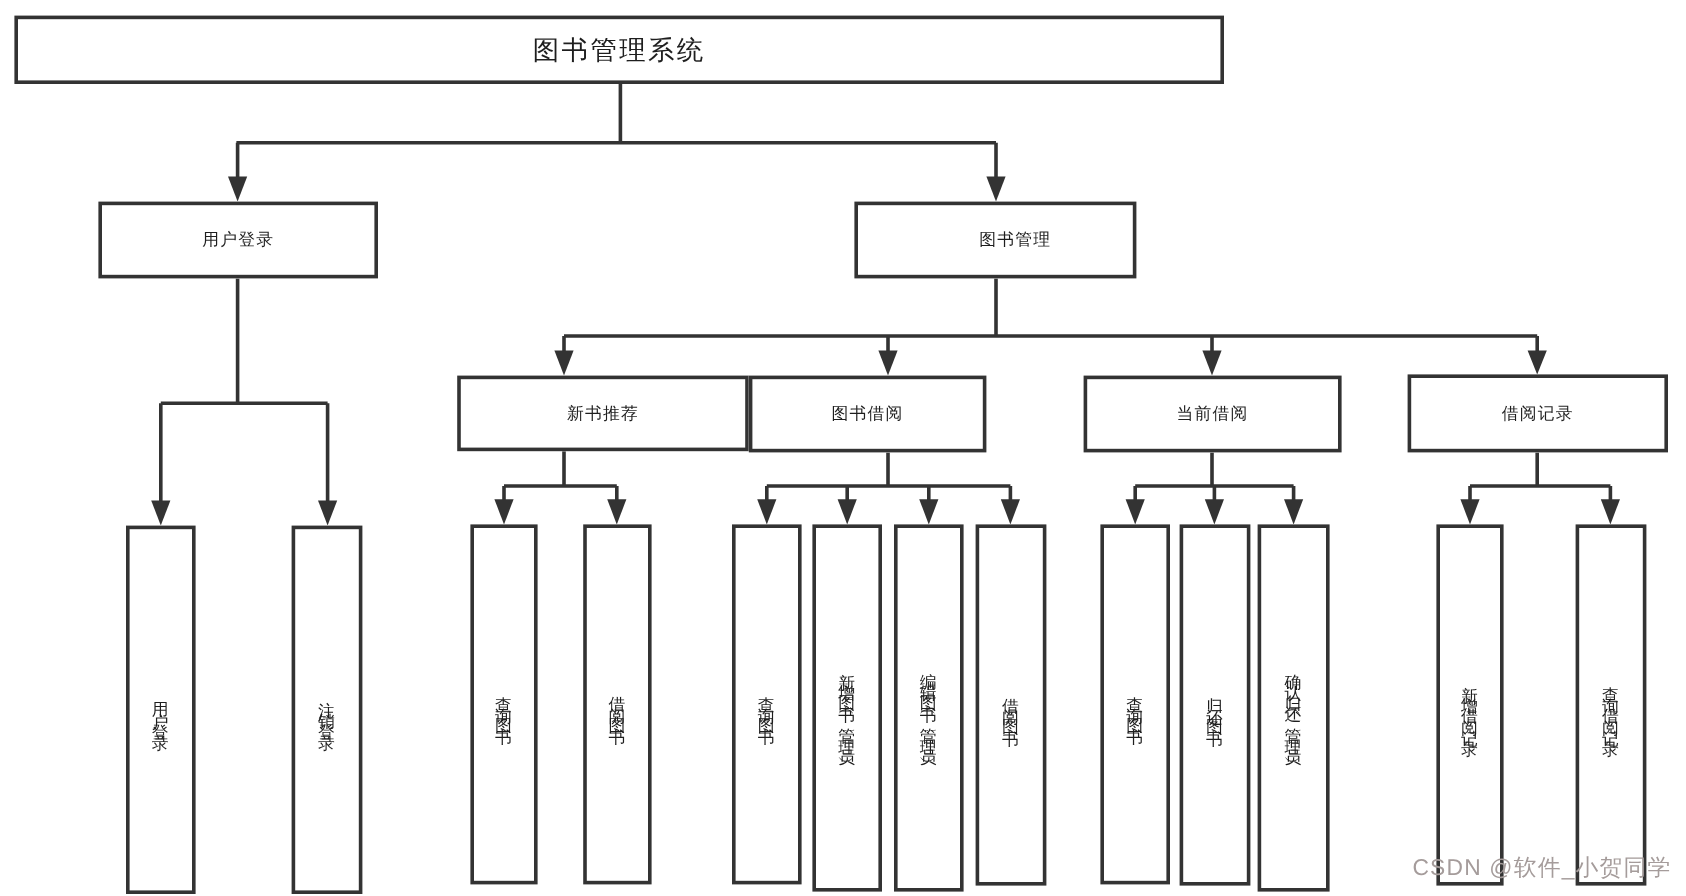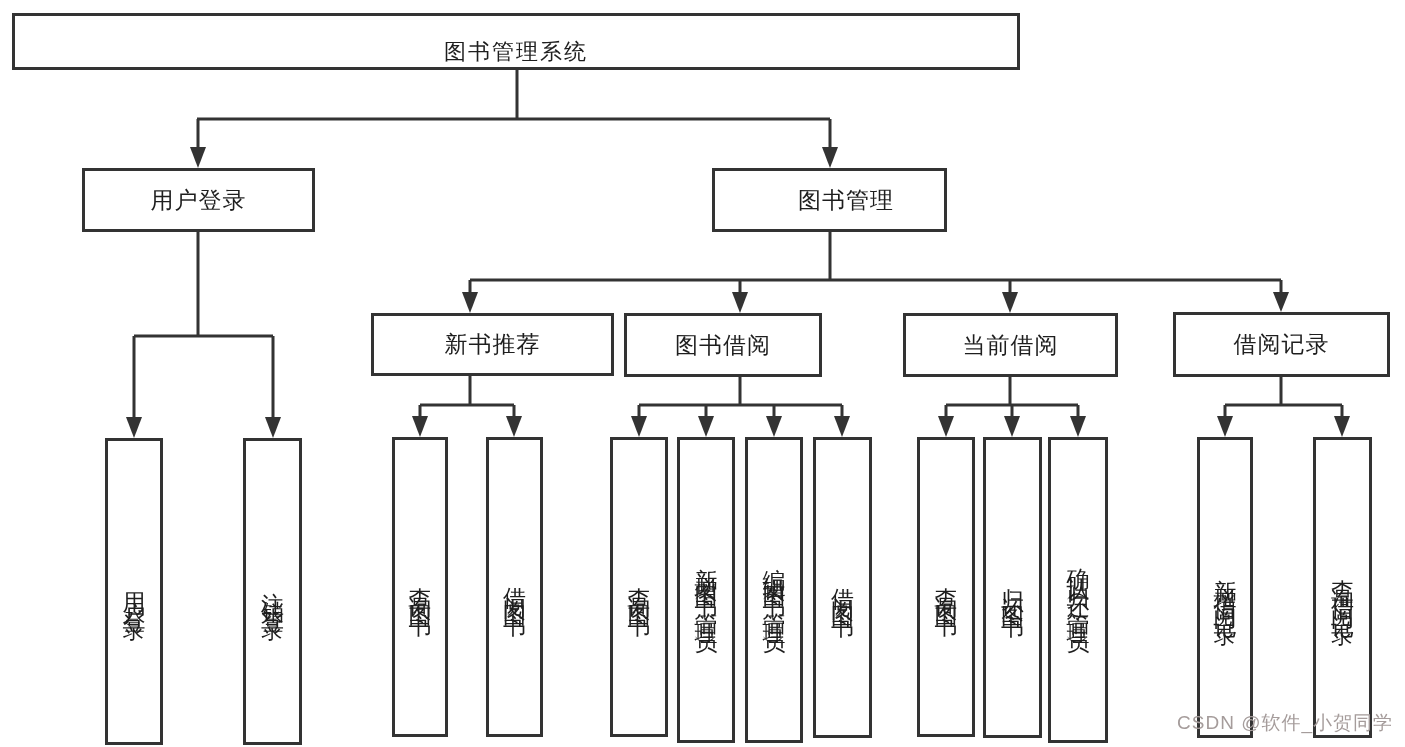--- a/index.html
+++ b/index.html
@@ -18,21 +18,21 @@
     z-index: 1;
   }
   .box {
     position: absolute;
     box-sizing: border-box;
     border: 3px solid #333333;
     background: #ffffff;
     display: flex;
     align-items: center;
     justify-content: center;
-    font-size: 23px;
+    font-size: 14px;
     color: #1e1e1e;
     z-index: 2;
     letter-spacing: 1px;
   }
   .root-box { font-size: 22px; letter-spacing: 2px; }
   .vert span {
     writing-mode: vertical-rl;
     text-orientation: mixed;
     letter-spacing: 9px;
     line-height: 1;
@@ -87,32 +87,32 @@
       <polygon points="766,416 782,416 774,437"></polygon>
       <polygon points="834,416 850,416 842,437"></polygon>
       <polygon points="938,416 954,416 946,437"></polygon>
       <polygon points="1004,416 1020,416 1012,437"></polygon>
       <polygon points="1070,416 1086,416 1078,437"></polygon>
       <polygon points="1217,416 1233,416 1225,437"></polygon>
       <polygon points="1334,416 1350,416 1342,437"></polygon>
     </g>
   </svg>
 
-  <div class="box root-box" style="left:12px; top:13px; width:1008px; height:57px;align-items:flex-end;">
+  <div class="box root-box" style="left:12px; top:13px; width:1008px; height:57px;">
     <span>图书管理系统</span>
   </div>
 
   <div class="box" style="left:82px; top:168px; width:233px; height:64px;">
     <span>用户登录</span>
   </div>
   <div class="box" style="left:712px; top:168px; width:235px; height:64px;padding-left:33px;">
     <span>图书管理</span>
   </div>
 
-  <div class="box" style="left:371px; top:313px; width:243px; height:63px;">
+  <div class="box" style="left:381px; top:313px; width:243px; height:63px;">
     <span>新书推荐</span>
   </div>
   <div class="box" style="left:624px; top:313px; width:198px; height:64px;text-align:right;">
     <span>图书借阅</span>
   </div>
   <div class="box" style="left:903px; top:313px; width:215px; height:64px;">
     <span>当前借阅</span>
   </div>
   <div class="box" style="left:1173px; top:312px; width:217px; height:65px;">
     <span>借阅记录</span>

